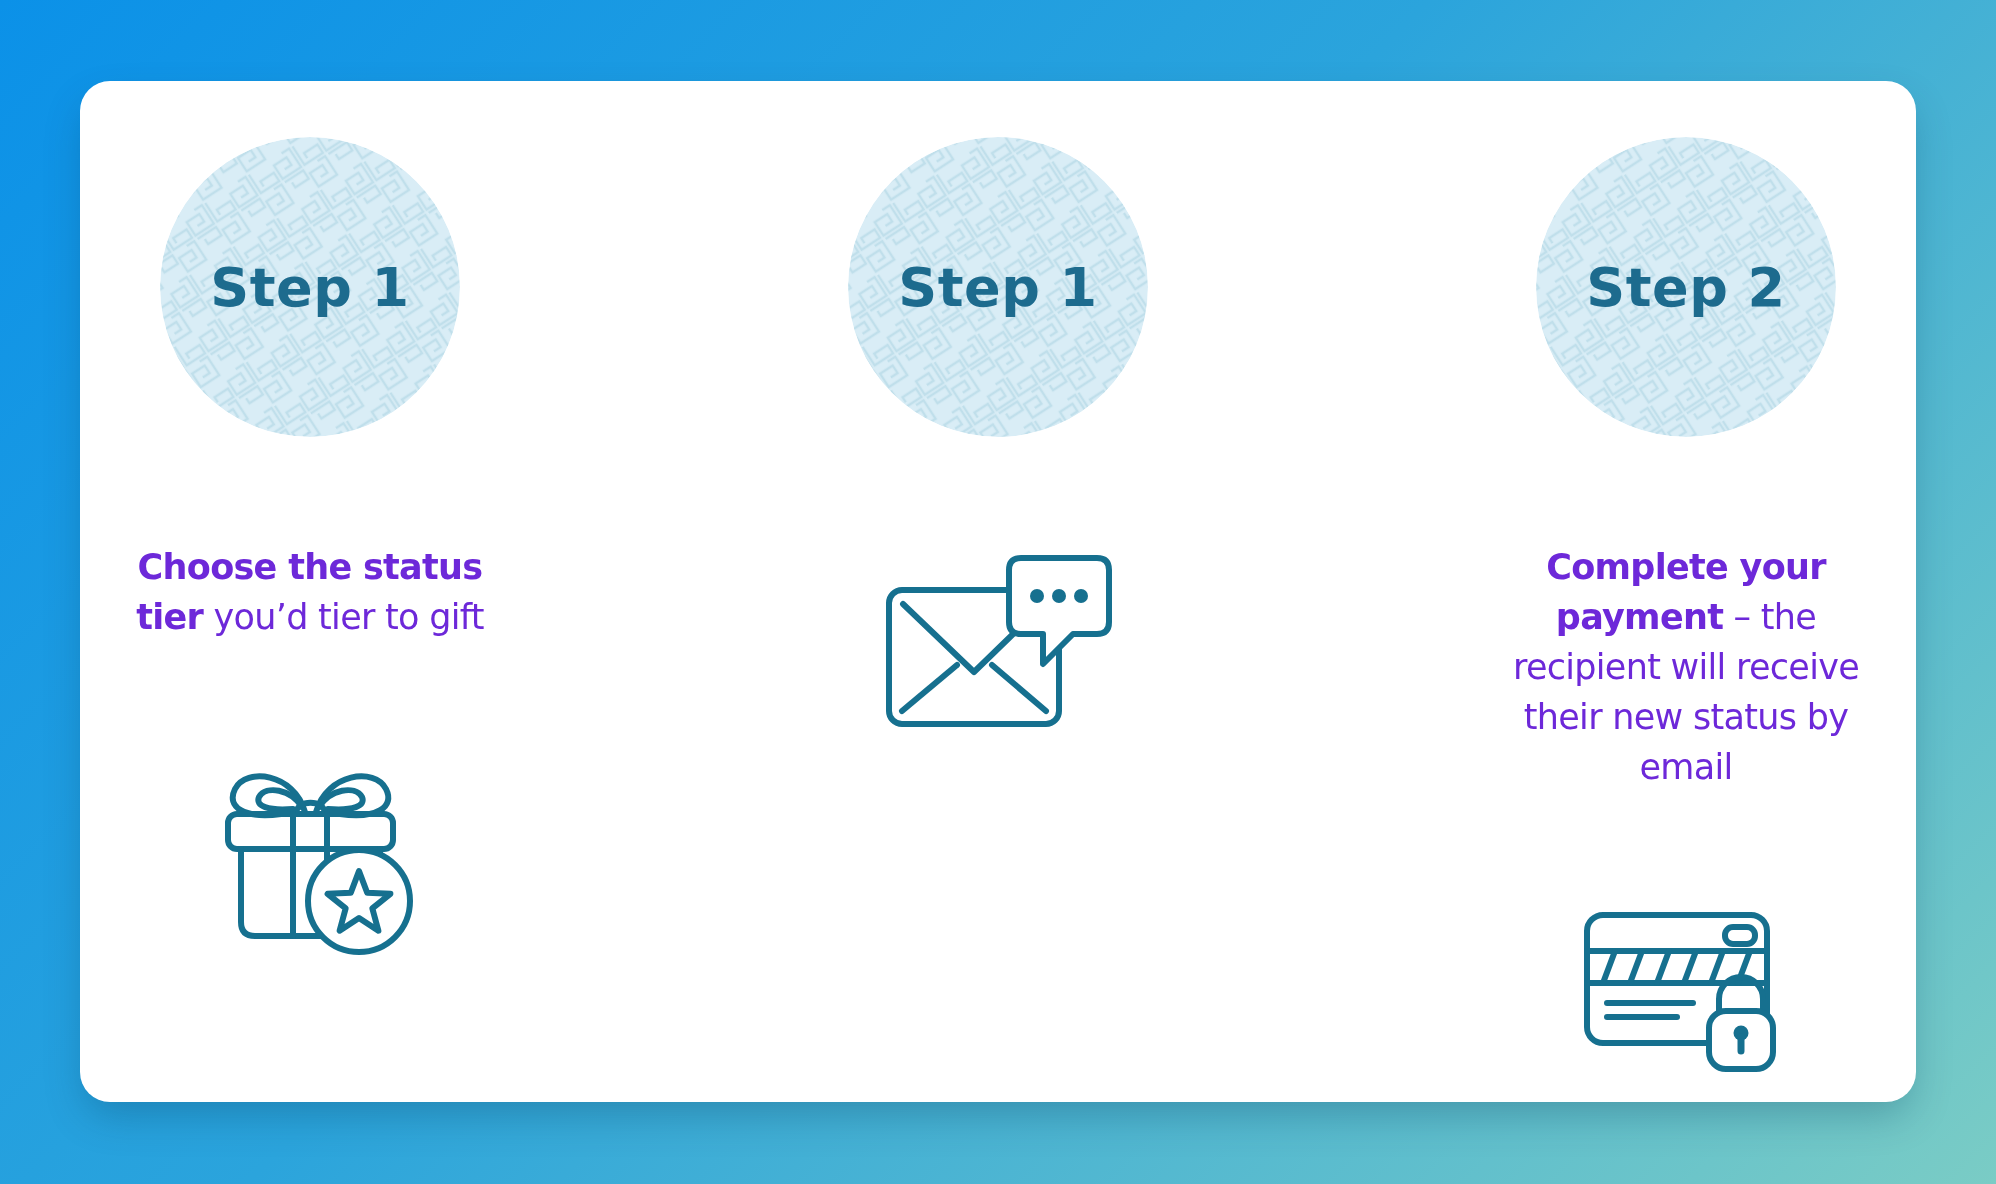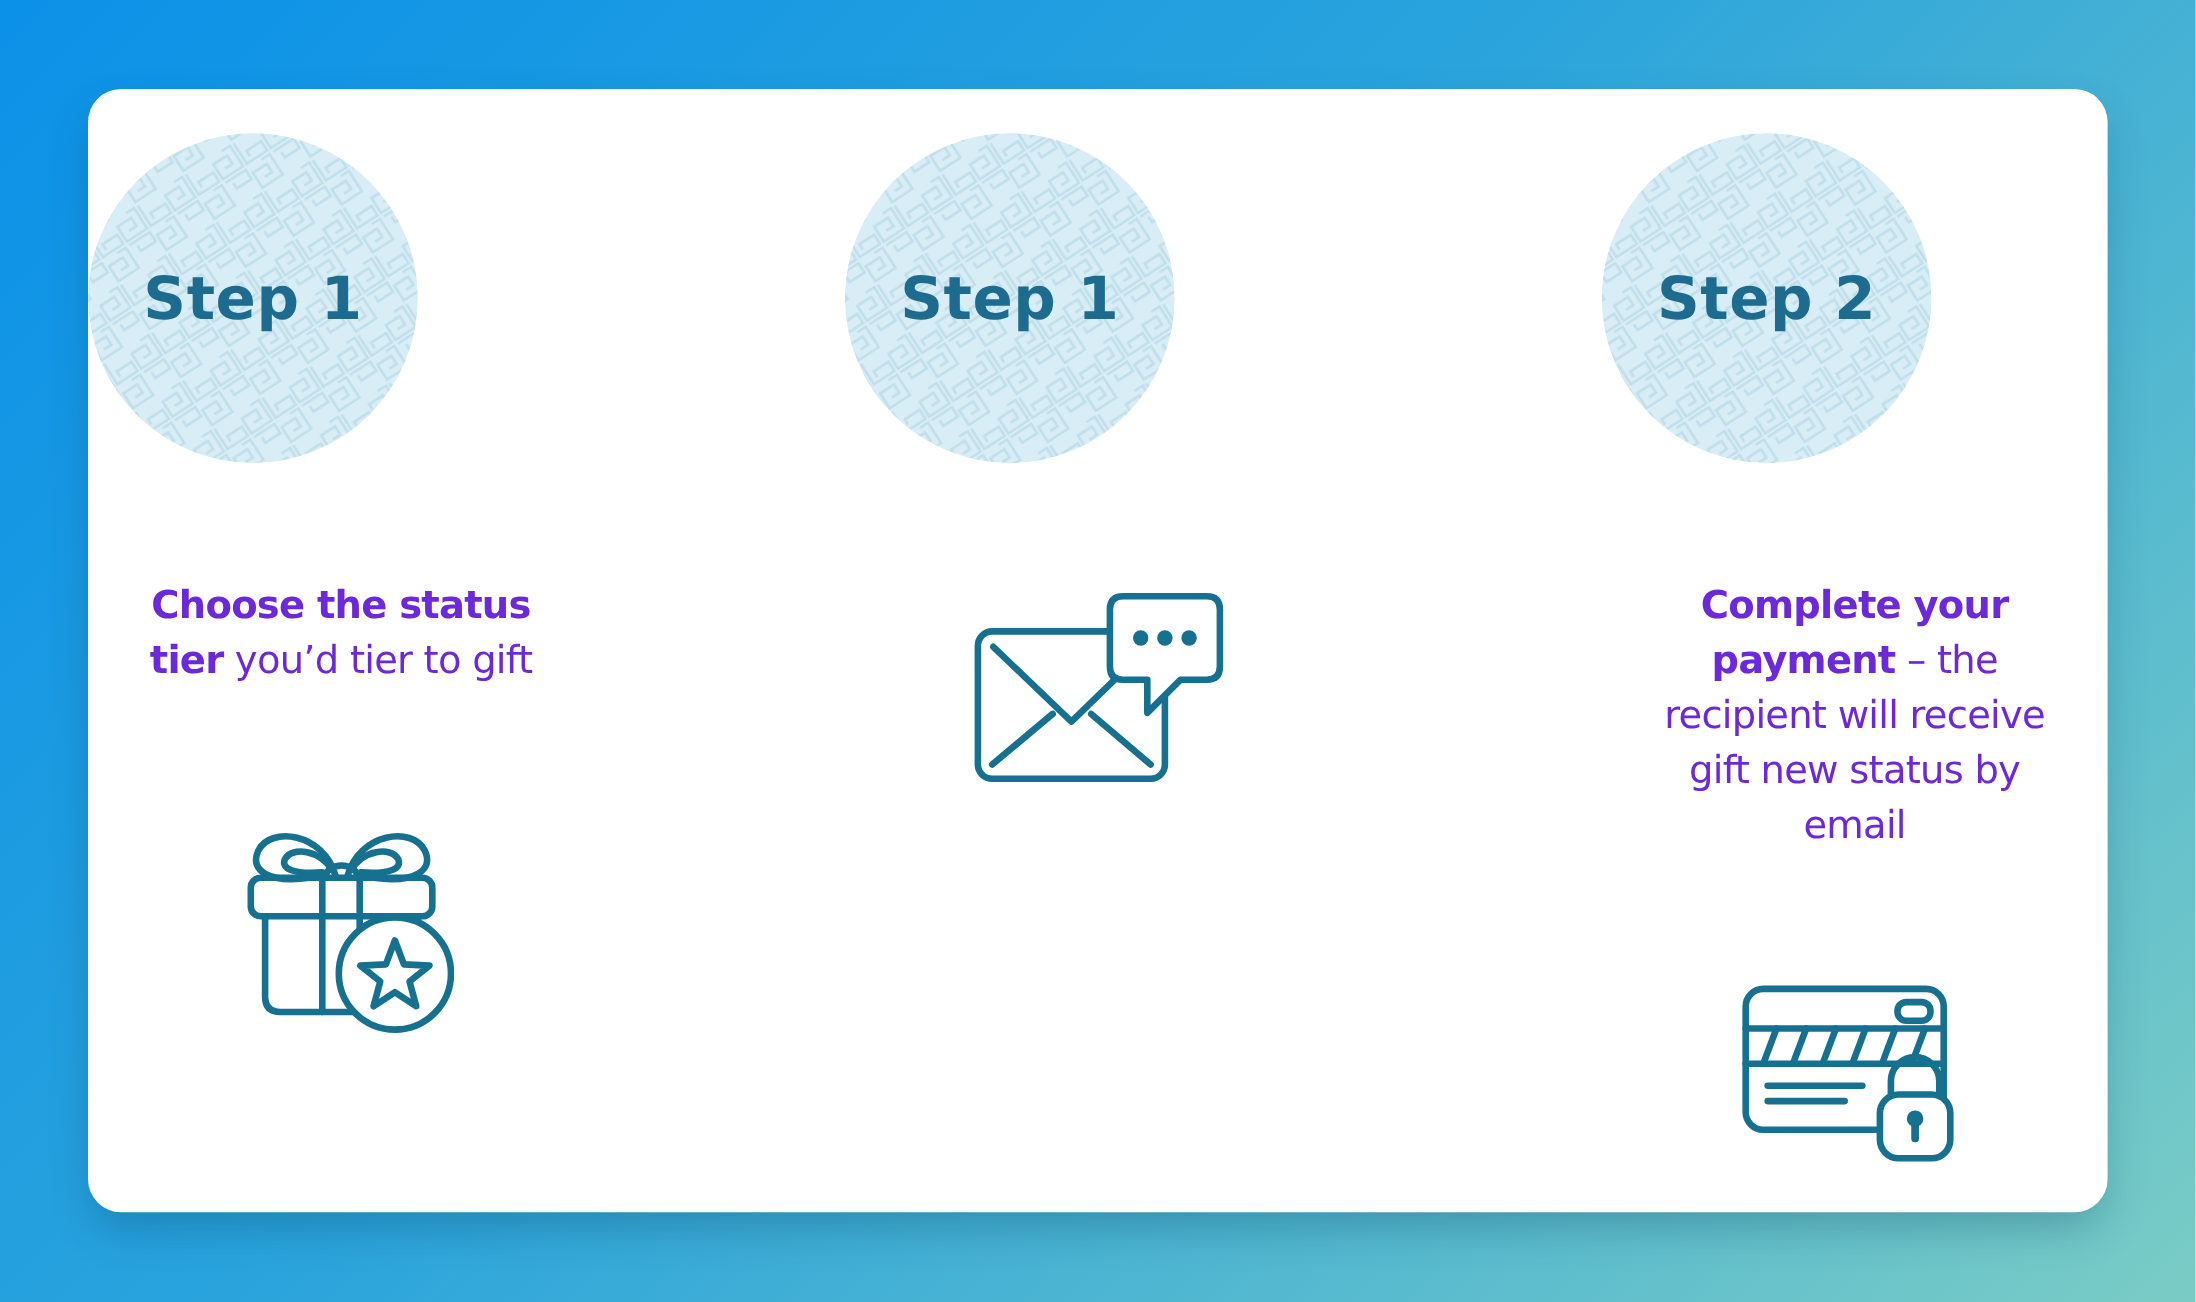--- a/index.html
+++ b/index.html
@@ -23,20 +23,22 @@
   }
   .columns {
     display: flex;
     justify-content: space-between;
     height: 100%;
   }
   .col {
     width: 460px;
     display: flex;
     flex-direction: column;
+    align-items: center;
+    margin-top: 16px;
   }
   .badge-circle {
     position: relative;
     width: 300px;
     height: 300px;
     margin-top: 40px;
     border-radius: 50%;
     overflow: hidden;
     flex: 0 0 auto;
   }
@@ -144,21 +146,21 @@
     <div class="col">
       <div class="badge-circle">
         <svg class="maze-bg" width="300" height="300">
           <circle cx="150" cy="150" r="150" fill="url(#mazePattern)"></circle>
         </svg>
         <div class="badge-label">Step 2</div>
       </div>
       <p class="step-text"><b>Complete your
 payment</b><span> – the
 recipient will receive
-gift new status by
+their new status by
 email</span></p>
       <div class="icon-wrap">
         <svg width="210" height="170" viewBox="0 0 210 170" fill="none" stroke="#16708f" stroke-width="6" stroke-linecap="round" stroke-linejoin="round">
           <rect x="6" y="8" width="180" height="128" rx="16"></rect>
           <rect x="144" y="20" width="30" height="17" rx="8"></rect>
           <path d="M6,44 H186"></path>
           <path d="M6,76 H186"></path>
           <path d="M22,76 L34,44"></path>
           <path d="M49,76 L61,44"></path>
           <path d="M76,76 L88,44"></path>

